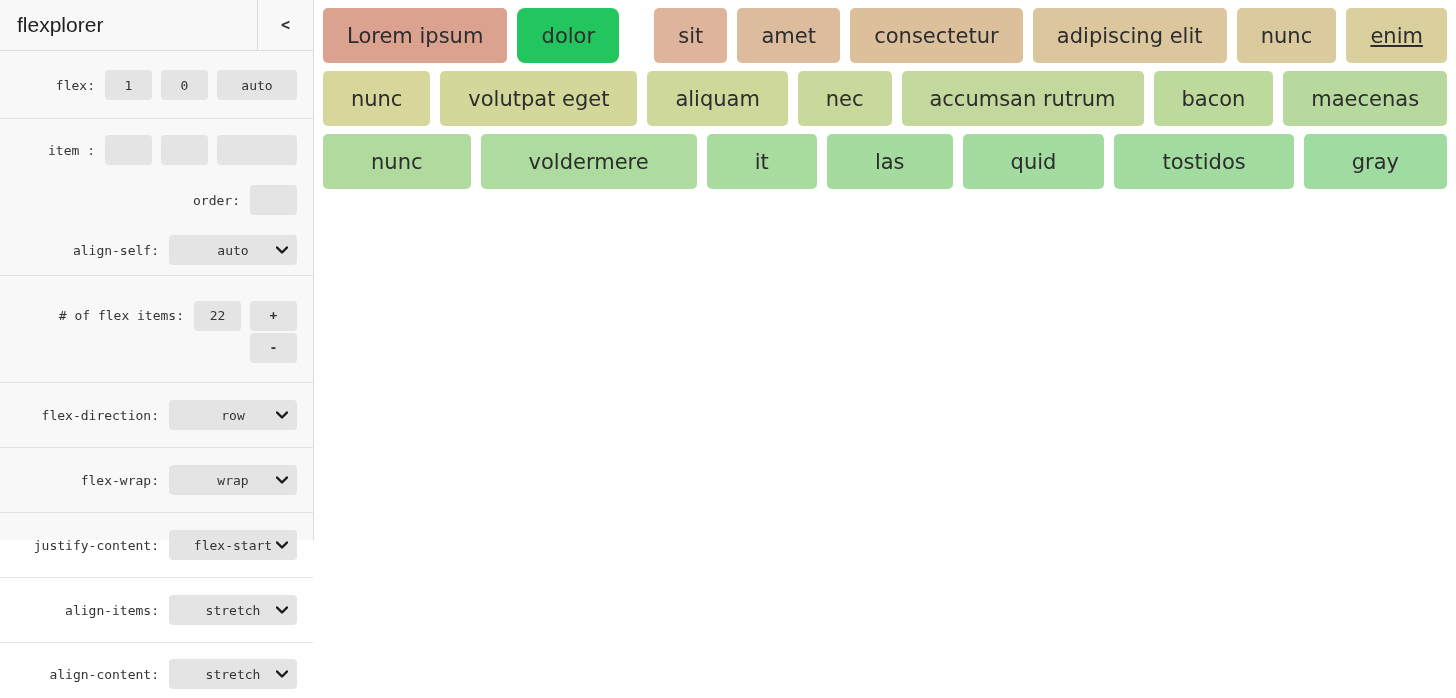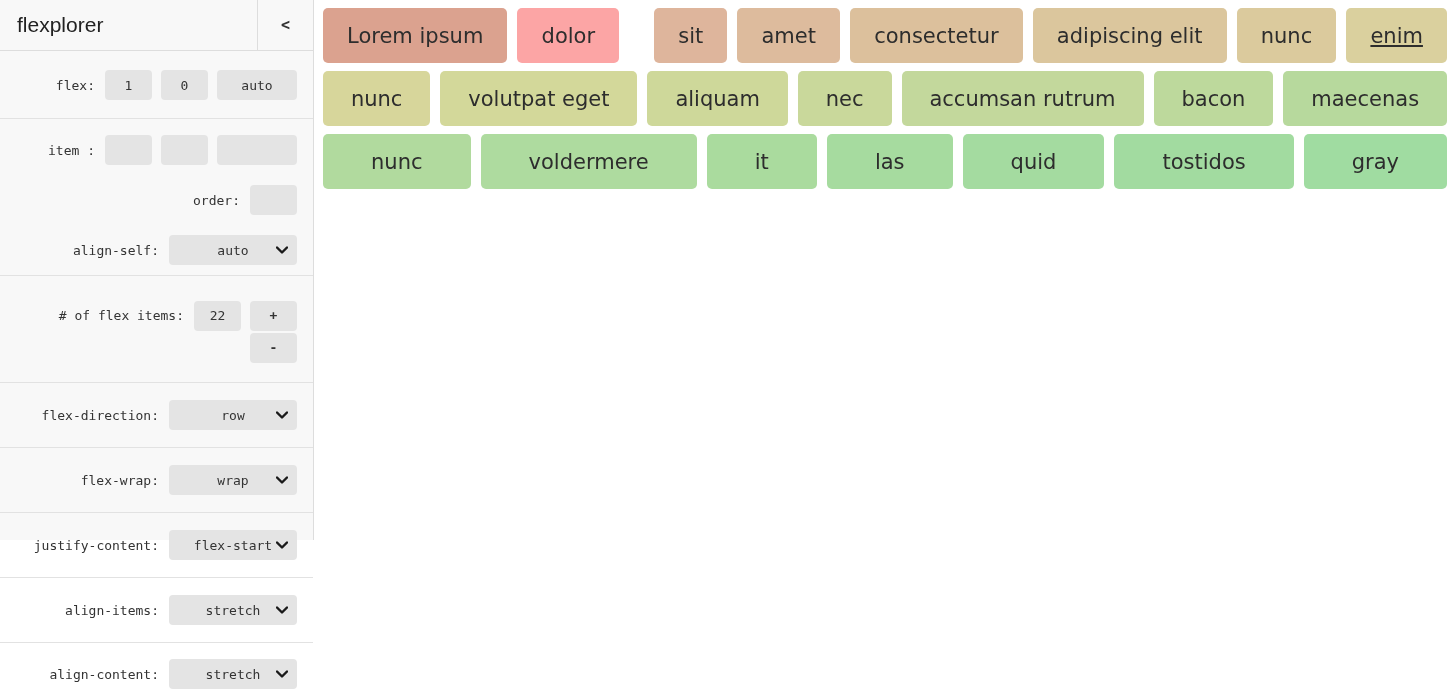--- a/index.html
+++ b/index.html
@@ -213,21 +213,21 @@
           </span>
         </div>
       </div>
     </div>
 
   </div>
 
   <div class="main">
     <div class="flex-container">
         <div class="flex-item" style="background: rgb(219, 162, 143);">Lorem ipsum</div>
-        <div class="flex-item" style="background: #fca5a5;">dolor</div>
+        <div class="flex-item" style="background: #22c55e; border-radius: 8px;">dolor</div>
         <div class="flex-item" style="background: rgb(222, 181, 156); margin-left: 30px;">sit</div>
         <div class="flex-item" style="background: rgb(221, 187, 157);">amet</div>
         <div class="flex-item" style="background: rgb(220, 192, 156);">consectetur</div>
         <div class="flex-item" style="background: rgb(219, 198, 157);">adipiscing elit</div>
         <div class="flex-item" style="background: rgb(219, 202, 157);">nunc</div>
         <div class="flex-item" style="background: rgb(218, 208, 158); text-decoration: underline;">enim</div>
         <div class="flex-item" style="background: rgb(215, 214, 155);">nunc</div>
         <div class="flex-item" style="background: rgb(211, 216, 154);">volutpat eget</div>
         <div class="flex-item" style="background: rgb(206, 216, 154);">aliquam</div>
         <div class="flex-item" style="background: rgb(201, 216, 155);">nec</div>

